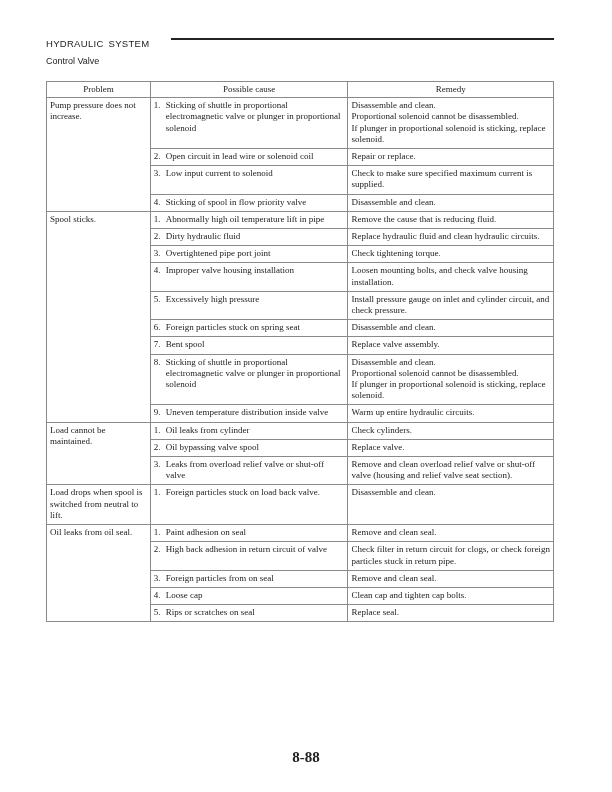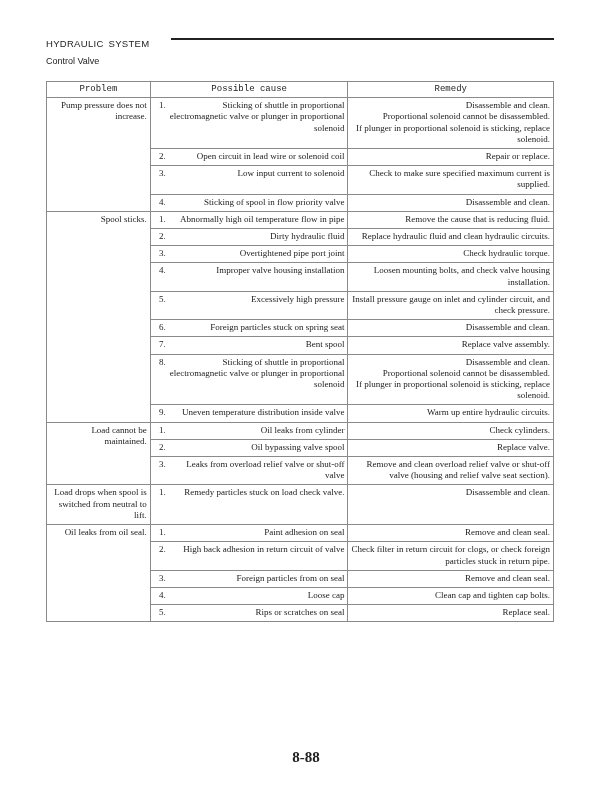--- a/index.html
+++ b/index.html
@@ -16,22 +16,22 @@
     .section-title {
       position: absolute; left: 46px; top: 56px;
       font-family: "Liberation Sans", sans-serif; font-size: 9px; color: #222;
     }
     table.tt {
       position: absolute; left: 46px; top: 81px; width: 508px;
       border-collapse: collapse;
       font-family: "Liberation Serif", serif; font-size: 9px; color: #222;
       line-height: 11.2px;
     }
-    table.tt th, table.tt td { border: 1px solid #8a8a8a; vertical-align: top; text-align: right; }
-    table.tt th { font-weight: normal; text-align: center; padding: 2px 12px 2px; height: 11px; font-family: Liberation Mono, monospace; }
+    table.tt th, table.tt td { border: 1px solid #8a8a8a; vertical-align: top; }
+    table.tt th { font-weight: normal; text-align: center; padding: 2px 12px 2px; height: 11px; }
     table.tt td { padding: 2px 3px 3px 3px; }
     col.c1 { width: 104px; }
     col.c2 { width: 198px; }
     col.c3 { width: 206px; }
     .cause { display: flex; }
     .cause .num { width: 12px; flex: none; }
     .cause .txt { flex: 1; }
     .page-number {
       position: absolute; left: 0; width: 612px; top: 749px; text-align: center;
       font-family: "Liberation Serif", serif; font-size: 15px; font-weight: bold; color: #222;
@@ -106,21 +106,21 @@
         </td>
         <td>
           <div>Disassemble and clean.</div>
         </td>
       </tr>
       <tr>
         <td rowspan="9">Spool sticks.</td>
         <td>
           <div class="cause">
             <span class="num">1.</span>
-            <span class="txt">Abnormally high oil temperature flow in pipe</span>
+            <span class="txt">Abnormally high oil temperature lift in pipe</span>
           </div>
         </td>
         <td>
           <div>Remove the cause that is reducing fluid.</div>
         </td>
       </tr>
       <tr>
         <td>
           <div class="cause">
             <span class="num">2.</span>
@@ -132,21 +132,21 @@
         </td>
       </tr>
       <tr>
         <td>
           <div class="cause">
             <span class="num">3.</span>
             <span class="txt">Overtightened pipe port joint</span>
           </div>
         </td>
         <td>
-          <div>Check hydraulic torque.</div>
+          <div>Check tightening torque.</div>
         </td>
       </tr>
       <tr>
         <td>
           <div class="cause">
             <span class="num">4.</span>
             <span class="txt">Improper valve housing installation</span>
           </div>
         </td>
         <td>
@@ -242,21 +242,21 @@
         </td>
         <td>
           <div>Remove and clean overload relief valve or shut-off valve (housing and relief valve seat section).</div>
         </td>
       </tr>
       <tr>
         <td rowspan="1">Load drops when spool is switched from neutral to lift.</td>
         <td>
           <div class="cause">
             <span class="num">1.</span>
-            <span class="txt">Remedy particles stuck on load check valve.</span>
+            <span class="txt">Foreign particles stuck on load back valve.</span>
           </div>
         </td>
         <td>
           <div>Disassemble and clean.</div>
         </td>
       </tr>
       <tr>
         <td rowspan="5">Oil leaks from oil seal.</td>
         <td>
           <div class="cause">

